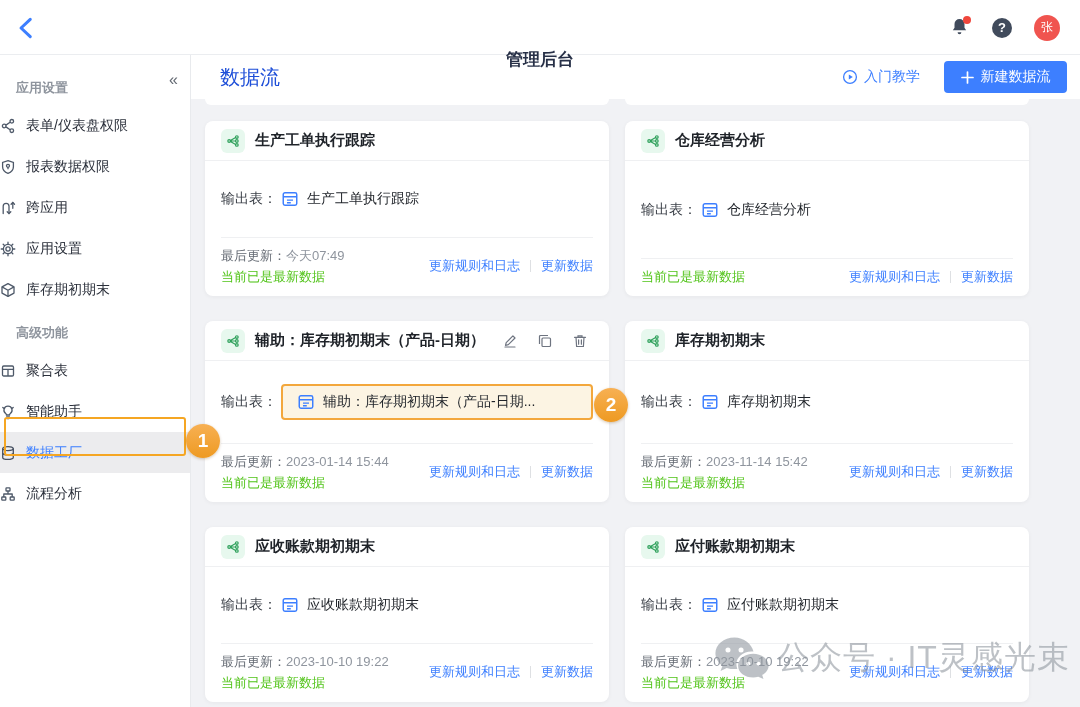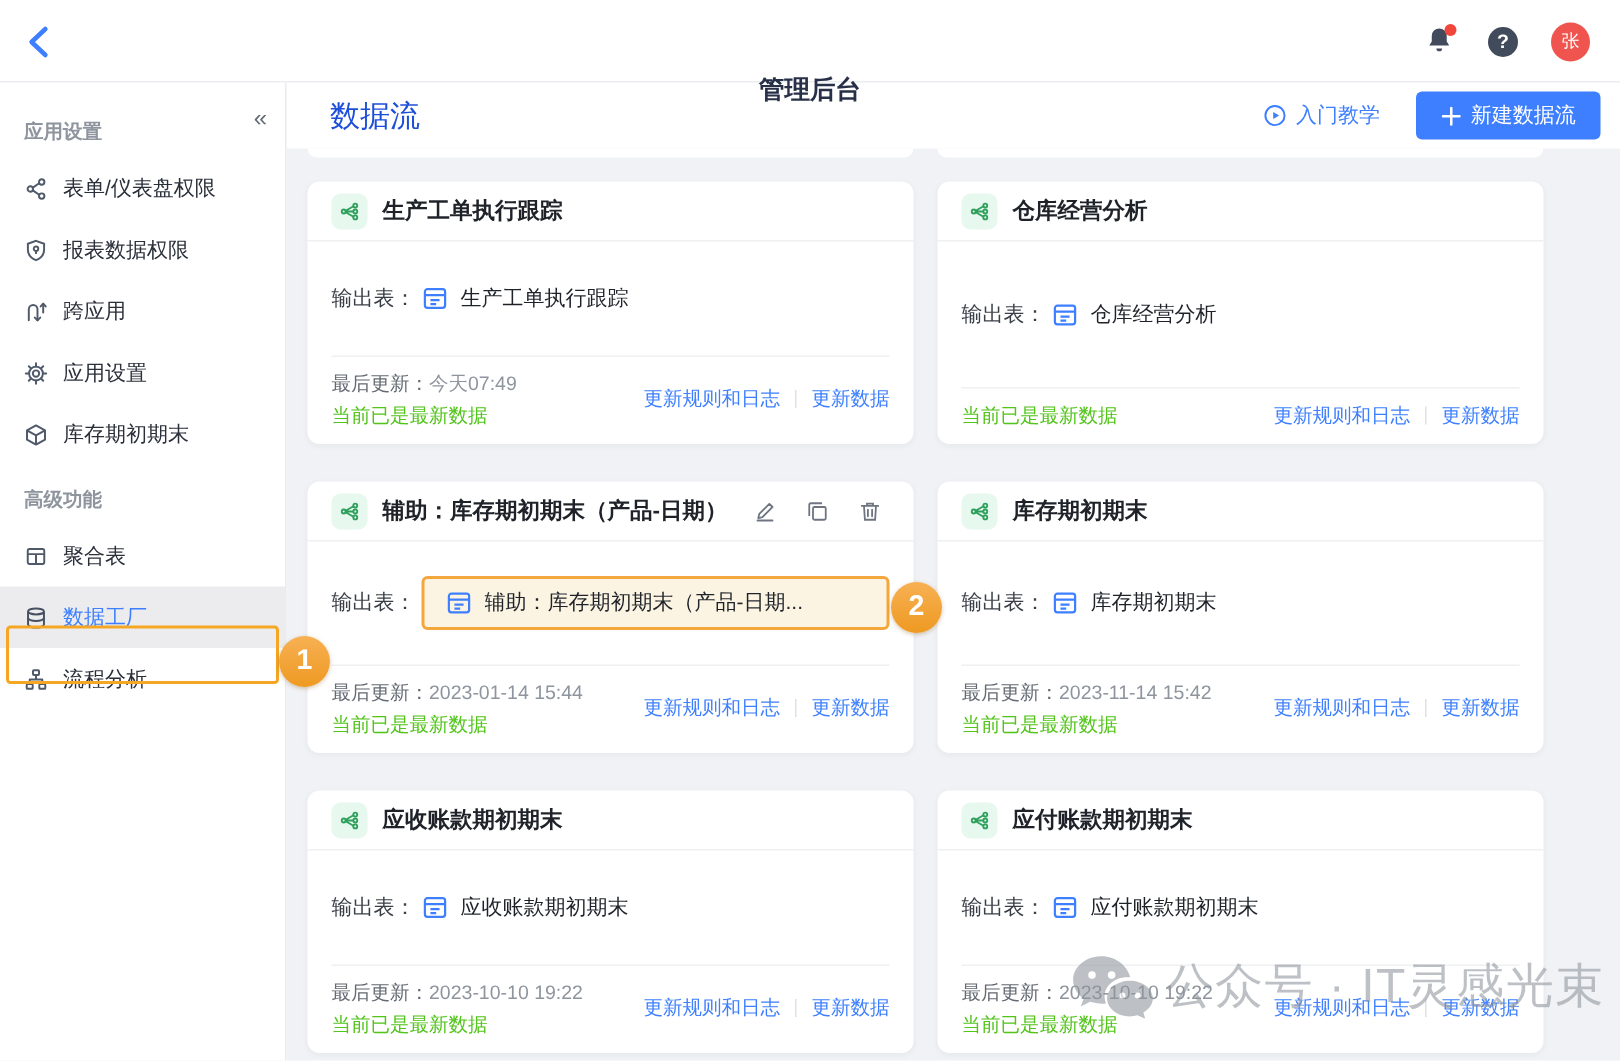--- a/index.html
+++ b/index.html
@@ -24,21 +24,21 @@
     font-size:13px; font-weight:700; display:flex; align-items:center; justify-content:center; cursor:pointer; }
   .avatar { width:26px; height:26px; border-radius:50%; background:#f0544f; color:#fff;
     font-size:12px; display:flex; align-items:center; justify-content:center; cursor:pointer; }
 
   
   .sidebar { position:absolute; left:0; top:55px; width:191px; height:652px;
     background:#fff; border-right:1px solid #e8eaed; z-index:2; }
   .collapse-icon { position:absolute; right:12px; top:16px; color:#646a73; font-size:16px; cursor:pointer; }
   .section-title { padding:24px 0 8px 16px; font-size:13px; font-weight:700; color:#8f959e; }
   .section-title.second { padding-top:14px; }
-  .side-item { height:41px; display:flex; align-items:center; gap:10px; padding-left:16px;
+  .side-item { height:41px; display:flex; align-items:center; gap:10px; padding-left:0;
     font-size:14px; color:#2a2f3a; cursor:pointer; }
   .side-item .sicon { width:16px; height:16px; color:#4e5969; flex:none; }
   .side-item.selected { background:#ececee; color:#3d7fff; }
   .side-item.selected .sicon { color:#475061; }
 
   
   .main { position:absolute; left:191px; top:55px; width:889px; height:652px; background:#f1f2f5; }
   .main-header { height:44px; background:#fff; display:flex; align-items:center; padding:0 13px 0 29px; }
   .main-title { font-size:20px; font-weight:400; color:#1d4ed8; }
   .header-controls { margin-left:auto; display:flex; align-items:center; gap:24px; }
@@ -172,20 +172,27 @@
   <div class="section-title second">高级功能</div>
 
   <div class="side-item">
     <svg class="sicon" viewBox="0 0 16 16" fill="none" stroke="currentColor" stroke-width="1.3">
       <rect x="2.5" y="3" width="11" height="10" rx="1.2"></rect>
       <path d="M2.5 6.4h11M8 6.4V13"></path>
     </svg>
     <span>聚合表</span>
   </div>
 
+  <div class="side-item">
+    <svg class="sicon" viewBox="0 0 16 16" fill="none" stroke="currentColor" stroke-width="1.3" stroke-linecap="round">
+      <path d="M8 2.2a4 4 0 0 1 2.3 7.3c-.5.4-.8.9-.8 1.5H6.5c0-.6-.3-1.1-.8-1.5A4 4 0 0 1 8 2.2z"></path>
+      <path d="M6.6 12.9h2.8M7.1 14.6h1.8M2.8 3.4l1 .9M13.2 3.4l-1 .9"></path>
+    </svg>
+    <span>智能助手</span>
+  </div>
 
   <div class="side-item selected">
     <svg class="sicon" viewBox="0 0 16 16" fill="none" stroke="currentColor" stroke-width="1.3">
       <ellipse cx="8" cy="3.6" rx="5.3" ry="2"></ellipse>
       <path d="M2.7 3.6v8.8c0 1.1 2.4 2 5.3 2s5.3-.9 5.3-2V3.6"></path>
       <path d="M2.7 8c0 1.1 2.4 2 5.3 2s5.3-.9 5.3-2"></path>
     </svg>
     <span>数据工厂</span>
   </div>
 

